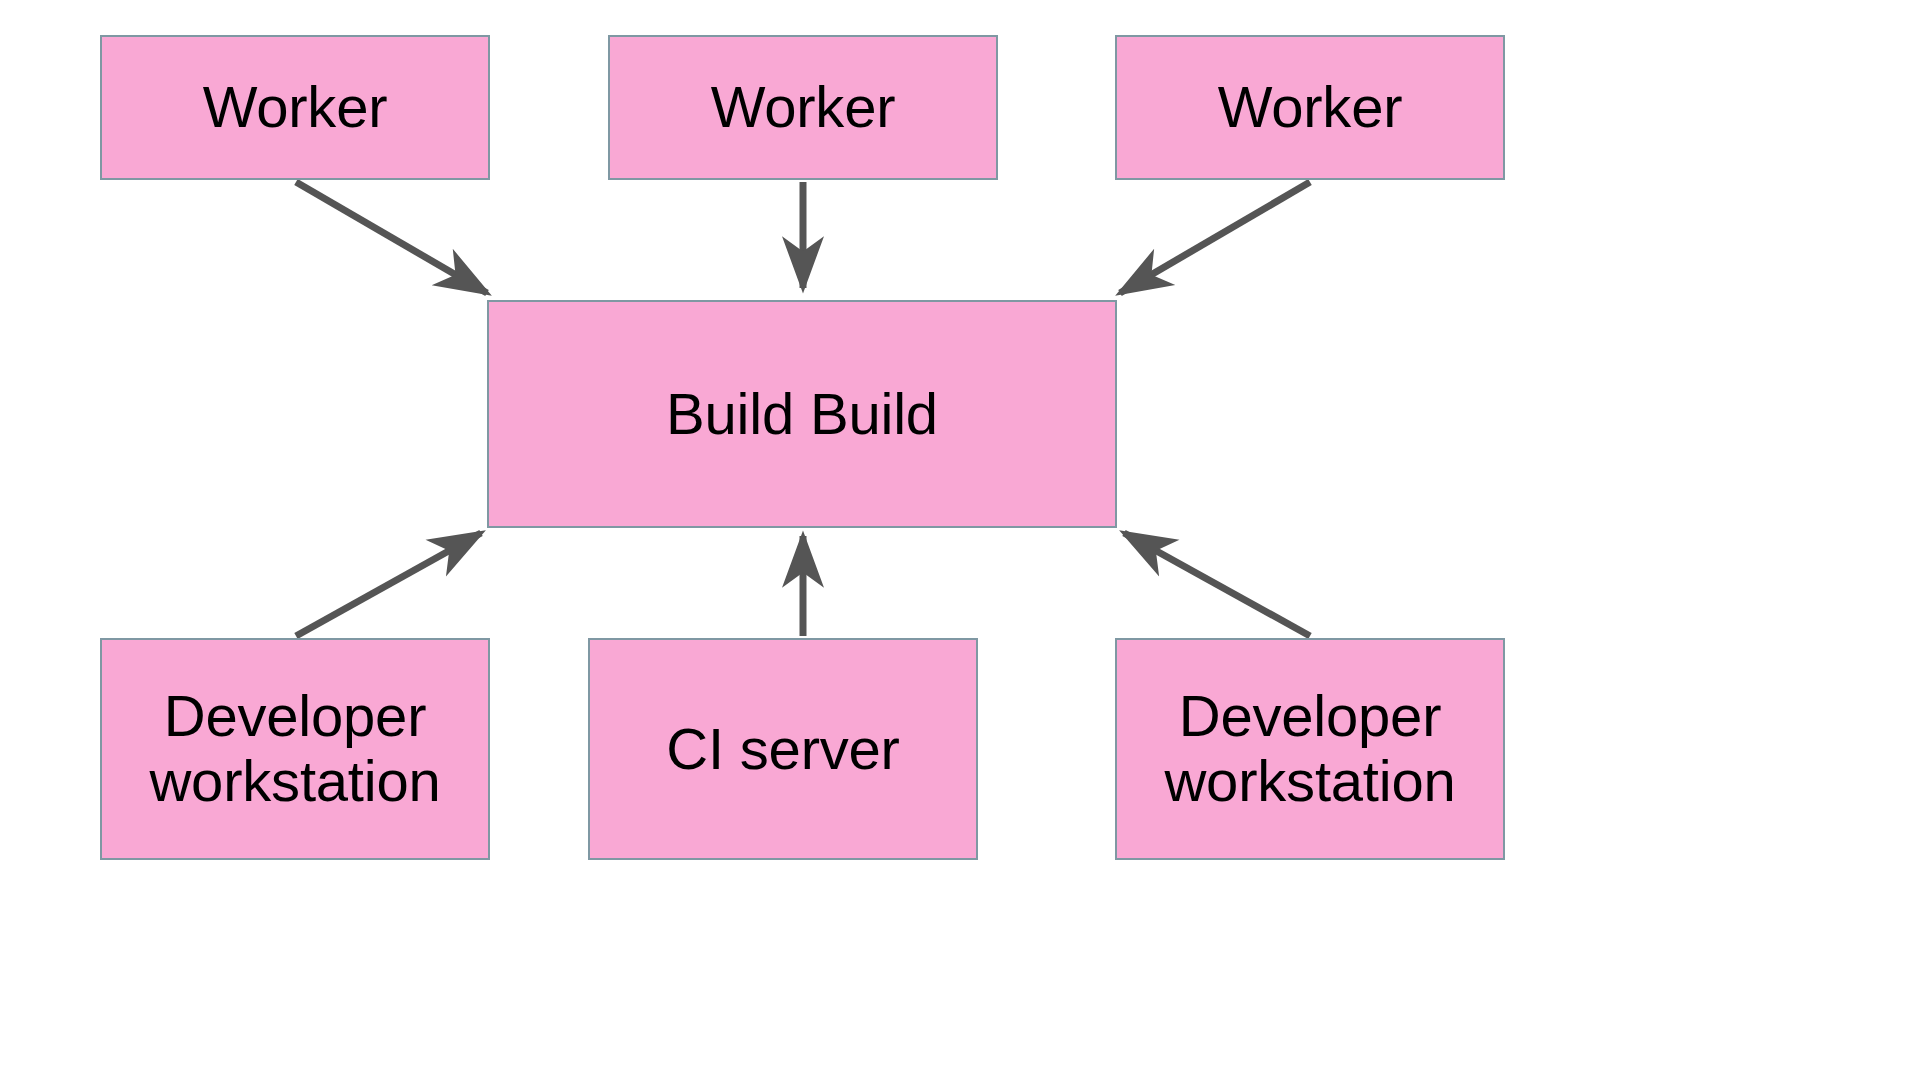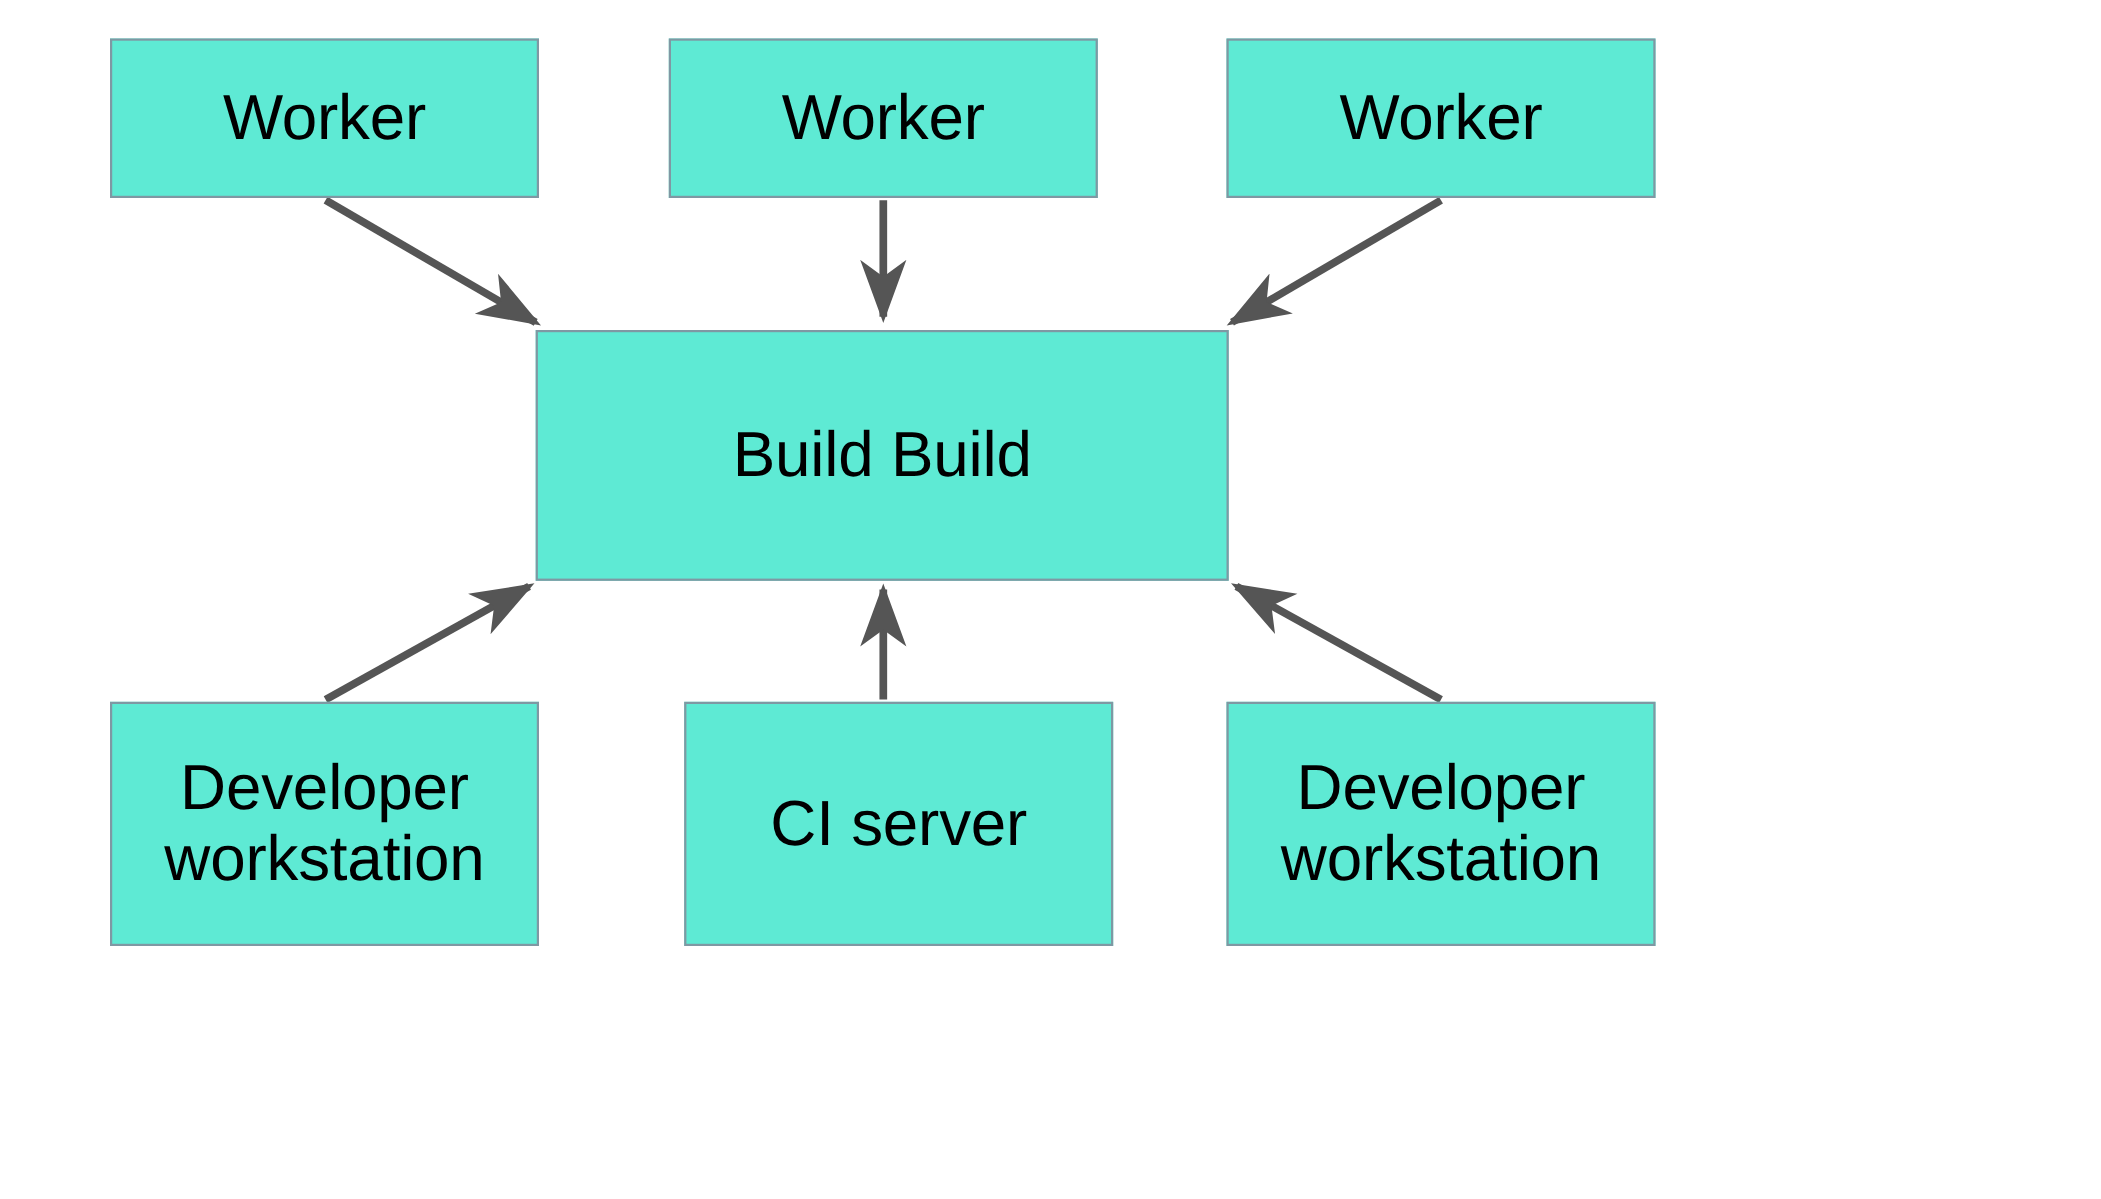--- a/index.html
+++ b/index.html
@@ -23,21 +23,21 @@
     position: absolute;
     left: 0;
     top: 0;
     width: 1910px;
     height: 1090px;
     pointer-events: none;
   }
   .node {
     position: absolute;
     box-sizing: border-box;
-    background: #5eead4;
+    background: #f9a8d4;
     border: 2px solid #7f98a3;
     display: flex;
     align-items: center;
     justify-content: center;
     text-align: center;
     color: #000000;
     line-height: 1.12;
     white-space: pre-line;
     letter-spacing: -0.2px;
   }
@@ -49,21 +49,21 @@
   
   #node-worker-1 { left: 100px;  top: 35px;  width: 390px; height: 145px; font-size: 58px; }
   #node-worker-2 { left: 608px;  top: 35px;  width: 390px; height: 145px; font-size: 58px; }
   #node-worker-3 { left: 1115px; top: 35px;  width: 390px; height: 145px; font-size: 58px; }
 
   
   #node-build-master { left: 487px; top: 300px; width: 630px; height: 228px; font-size: 58px; }
 
   
   #node-dev-ws-1 { left: 100px;  top: 638px; width: 390px; height: 222px; font-size: 58px; }
-  #node-ci-server { left: 622px; top: 638px; width: 390px; height: 222px; font-size: 58px; }
+  #node-ci-server { left: 588px; top: 638px; width: 390px; height: 222px; font-size: 58px; }
   #node-dev-ws-2 { left: 1115px; top: 638px; width: 390px; height: 222px; font-size: 58px; }
 </style>
 </head>
 <body>
 
 <div id="canvas">
 
   <svg id="edges" viewBox="0 0 1910 1090" width="1910" height="1090" xmlns="http://www.w3.org/2000/svg">
     <defs>
       <marker id="arrowhead" markerWidth="9" markerHeight="9" refX="7.4" refY="3.2" orient="auto" markerUnits="strokeWidth">

